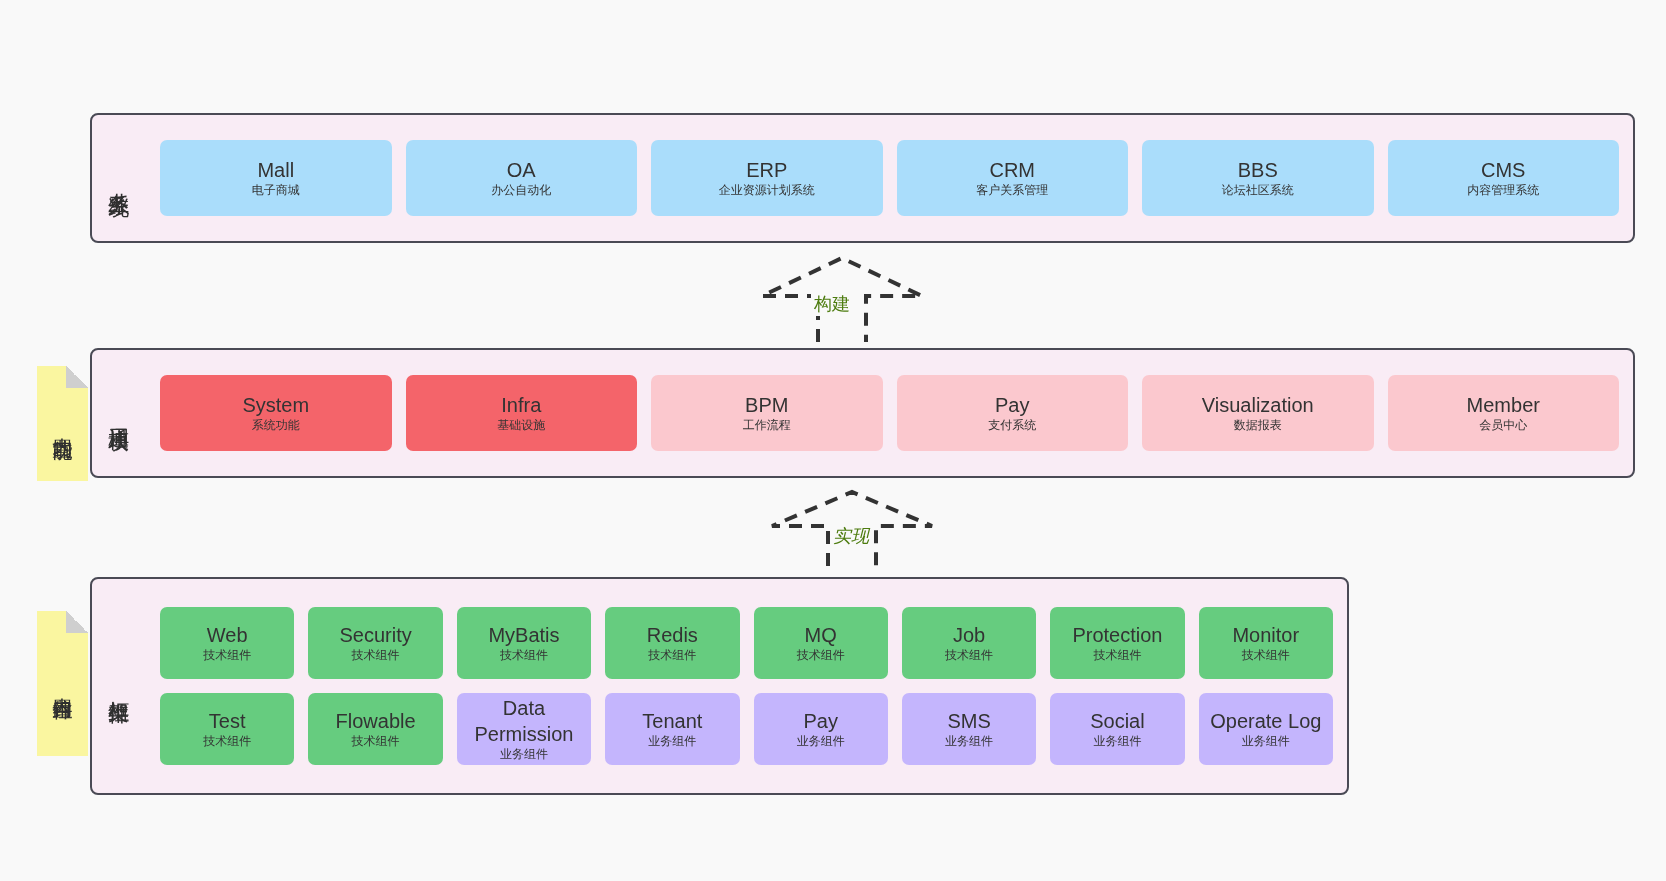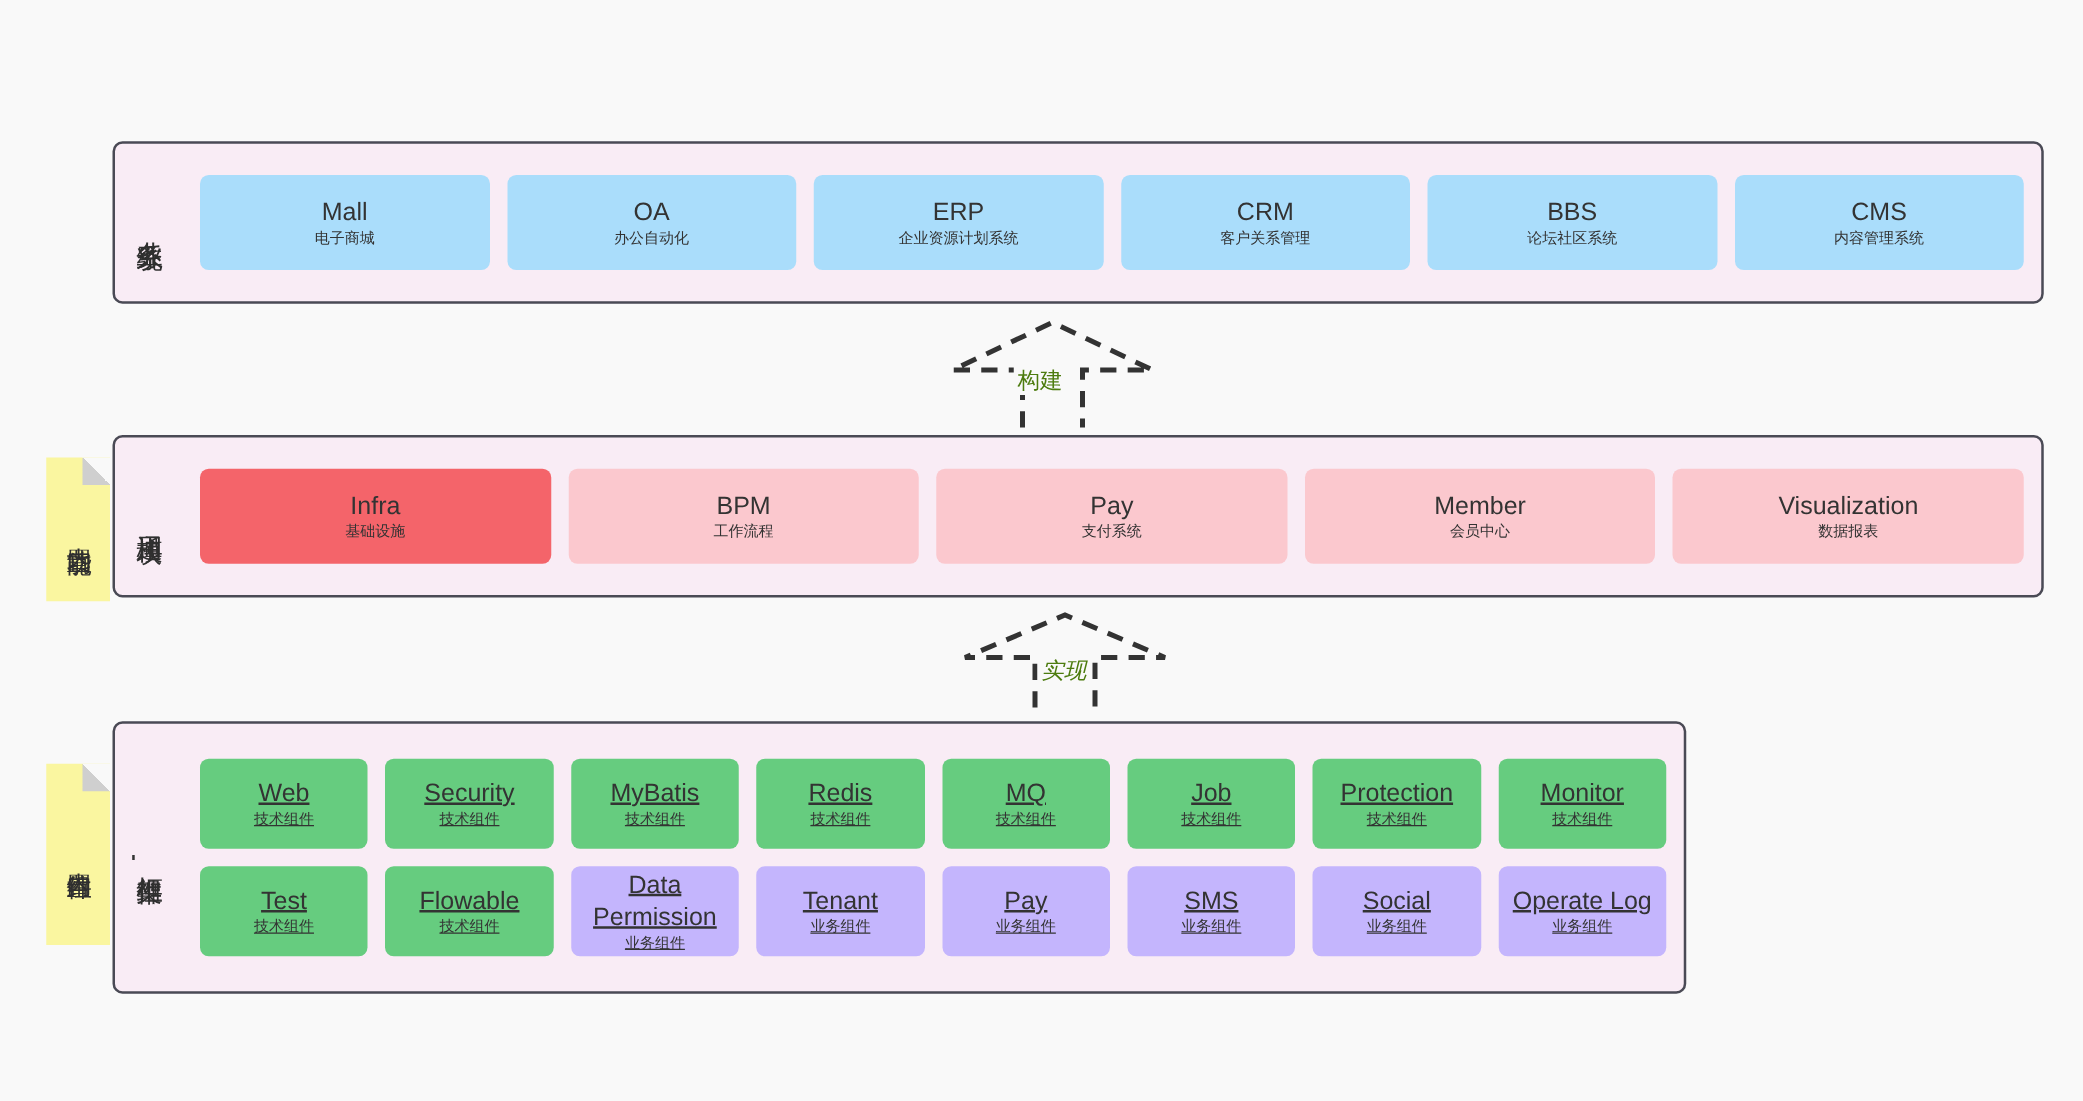--- a/index.html
+++ b/index.html
@@ -72,21 +72,21 @@
 
   .c-blue      { background: #aaddfb; }
   .c-red       { background: #f4646a; }
   .c-pink      { background: #fbc8ce; }
   .c-green     { background: #66cc7f; }
   .c-lgreen    { background: #c4b5fd; }
 
   
   #layer-business  { left: 90px; top: 113px; width: 1545px; height: 130px; }
   #layer-common    { left: 90px; top: 348px; width: 1545px; height: 130px; }
-  #layer-framework { left: 90px; top: 577px; width: 1259px; height: 218px; text-decoration: underline; }
+  #layer-framework { left: 90px; top: 577px; width: 1259px; height: 218px; }
 
   #layer-business  .card,
   #layer-common    .card { height: 76px; }
   #layer-framework .card { height: 72px; }
 
   
   .sticky {
     position: absolute;
     background: #faf6a0;
     display: flex;
@@ -172,38 +172,42 @@
   </svg>
   <span class="arrow-label" id="label-build">构建</span>
 
   <div class="sticky" id="sticky-common">内置功能</div>
 
   <div class="layer" id="layer-common">
     <div class="layer-title">通用模块</div>
     <div class="layer-body">
       <div class="row">
         <div class="card c-red">
+          <span class="t1">System</span>
+          <span class="t2">系统功能</span>
+        </div>
+        <div class="card c-red">
           <span class="t1">Infra</span>
           <span class="t2">基础设施</span>
         </div>
         <div class="card c-pink">
           <span class="t1">BPM</span>
           <span class="t2">工作流程</span>
         </div>
         <div class="card c-pink">
           <span class="t1">Pay</span>
           <span class="t2">支付系统</span>
         </div>
         <div class="card c-pink">
+          <span class="t1">Visualization</span>
+          <span class="t2">数据报表</span>
+        </div>
+        <div class="card c-pink">
           <span class="t1">Member</span>
           <span class="t2">会员中心</span>
-        </div>
-        <div class="card c-pink">
-          <span class="t1">Visualization</span>
-          <span class="t2">数据报表</span>
         </div>
       </div>
     </div>
   </div>
 
   <svg class="arrow" id="arrow-impl" viewBox="0 0 180 82">
     <path d="M 66 80 L 66 40 L 10 40 L 90 6 L 170 40 L 114 40 L 114 80" fill="none" stroke="#333333" stroke-width="4" stroke-dasharray="13 9" stroke-linecap="butt"></path>
   </svg>
   <span class="arrow-label" id="label-impl">实现</span>
 

